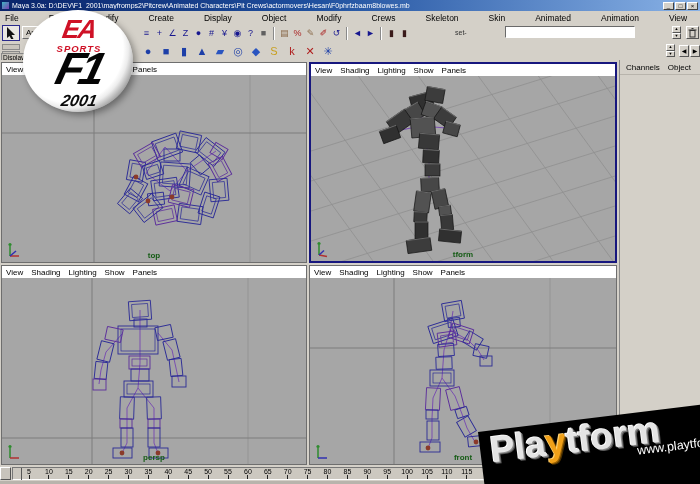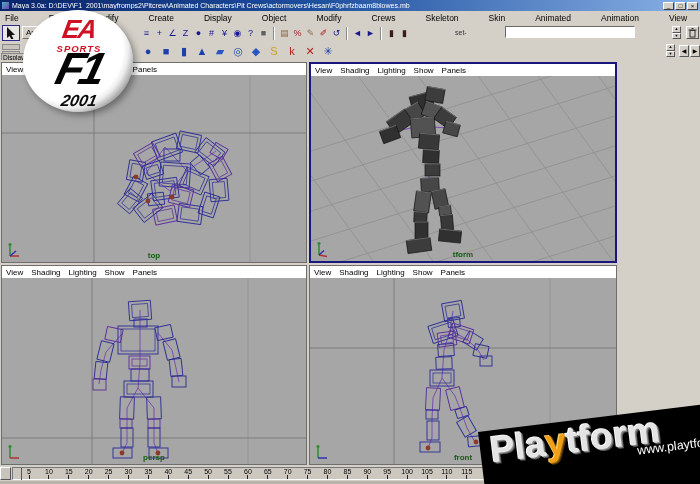--- a/index.html
+++ b/index.html
@@ -457,20 +457,26 @@
           </svg>
         <svg class="axis" width="20" height="20">
           <line x1="5" y1="16" x2="5" y2="6" stroke="#2e8b2e" stroke-width="1.5"></line>
           <circle cx="5" cy="4.5" r="1.6" fill="#2e8b2e"></circle>
           <line x1="5" y1="16" x2="14" y2="16" stroke="#3030b0" stroke-width="1.5"></line>
         </svg>
         <span class="vp-label">front</span>
       </div>
     </div>
 
+    <div class="channel-panel">
+      <div class="channel-tabs" id="channelTabs">
+          <span>Channels</span>
+          <span>Object</span>
+        </div>
+    </div>
   </div>
 
   <div class="timeslider">
     <div class="ts-left"></div>
     <div class="ruler" id="ruler">
       <div class="cur-frame"></div>
     <div class="tick" style="left: 16px;">
           <span class="num">5</span>
           <div class="mark"></div>
         </div>

